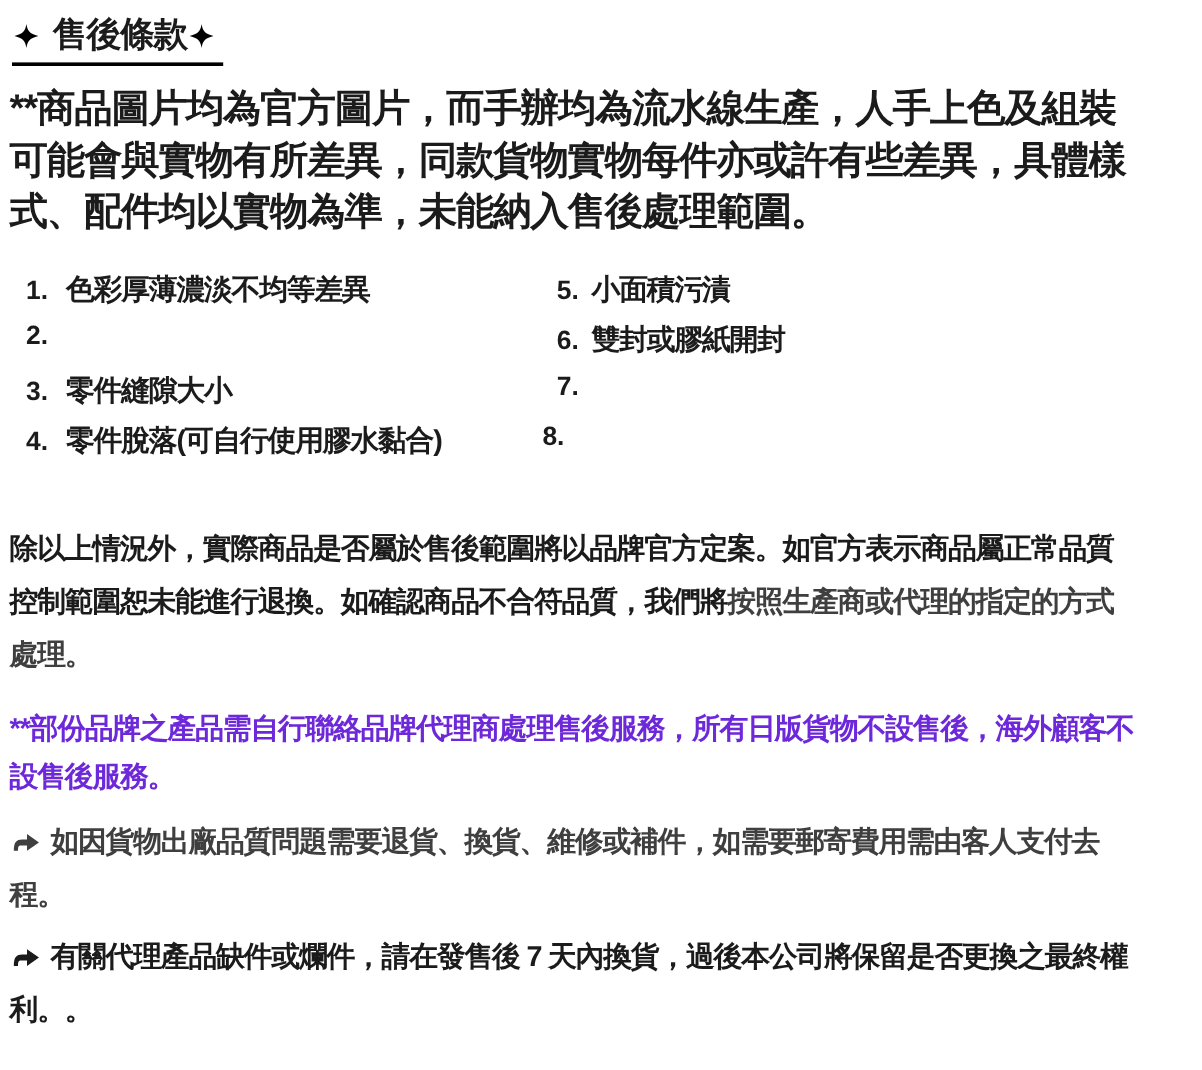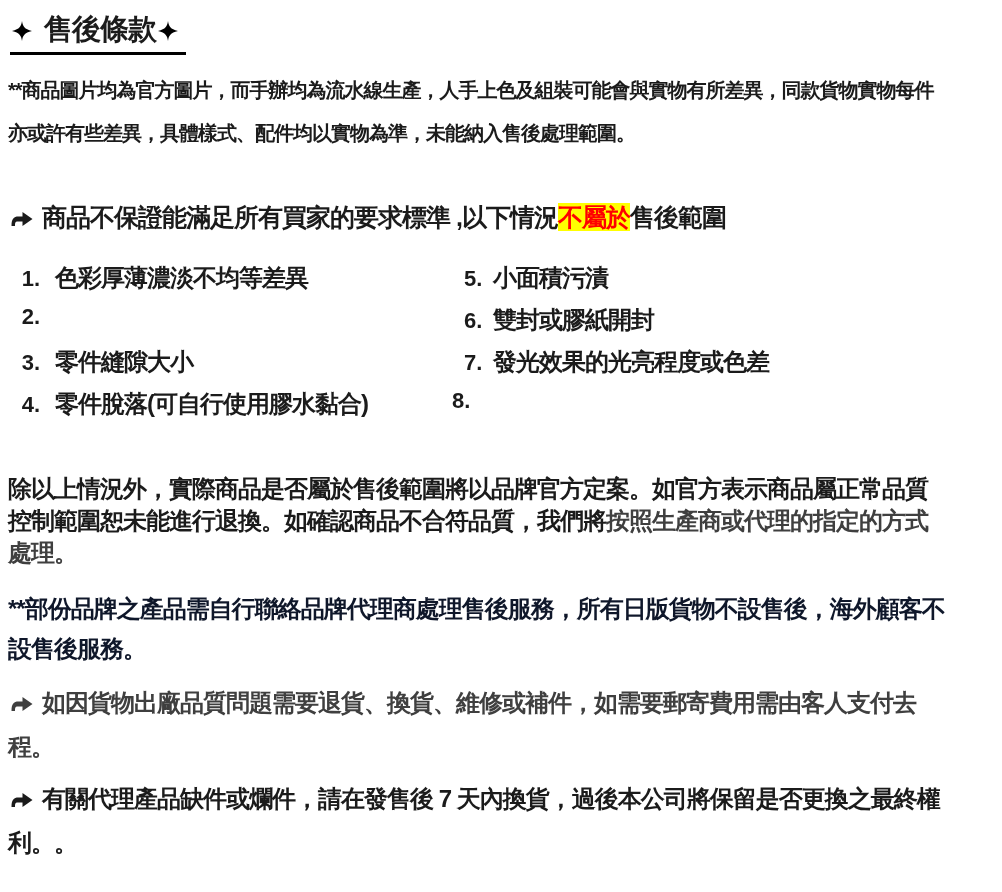--- a/index.html
+++ b/index.html
@@ -20,58 +20,55 @@
     font-size:29px;
     line-height:34px;
     border-bottom:3px solid #000;
     padding:0 8px 4px 2px;
     white-space:nowrap;
   }
   .star{display:inline-block;vertical-align:-2px;}
   .star.first{margin-right:12px;}
   .star.second{margin-left:2px;}
   
-  .intro{font-size:20px;line-height:43px;margin:14px 0 0 0;}
+  .intro{font-size:32px;line-height:43px;margin:14px 0 0 0;}
   .notice{font-size:25px;line-height:32px;margin:46px 0 0 0;}
   .hl{background:#ffff00;color:#ff0000;}
   .arrow{display:inline-block;vertical-align:-2px;margin-right:7px;}
   
   .cols{display:flex;margin-top:27px;}
   .col{list-style:none;margin:0;padding:0;}
   .col.left{width:452px;padding-left:4px;}
   .col.right{flex:1;}
   .item{display:flex;align-items:baseline;height:42px;font-size:24px;}
   .num{width:28px;text-align:right;margin-right:15px;font-size:22px;letter-spacing:0;}
   .col.right .num{width:18px;margin-right:11px;}
   .col.right .item.shift{margin-left:-12px;}
   
-  .policy{font-size:24px;line-height:32px;margin:43px 0 0 0;}
+  .policy{font-size:24px;line-height:44px;margin:43px 0 0 0;}
   .graytext{color:#3f3f3f;}
-  .rednote{color:#0f172a;font-size:24px;line-height:40px;margin:20px 0 0 0;}
+  .rednote{color:#6d28d9;font-size:24px;line-height:40px;margin:20px 0 0 0;}
   .bullet{font-size:24px;line-height:42px;}
   .bullet.b1{margin:13px 0 0 0;}
   .bullet.b2{margin:16px 0 0 0;}
   .bullet.b3{margin:10px 0 0 0;}
 </style>
 </head>
 <body>
 
 <div class="doc">
 
   <h1 class="title"><span class="star first"><svg width="20" height="20" viewBox="0 0 18 18">
           <path d="M9 0 C9.8 5 11 7.2 18 9 C11 10.8 9.8 13 9 18 C8.2 13 7 10.8 0 9 C7 7.2 8.2 5 9 0 Z" fill="#000"></path>
         </svg></span><span>售後條款</span><span class="star second"><svg width="20" height="20" viewBox="0 0 18 18">
           <path d="M9 0 C9.8 5 11 7.2 18 9 C11 10.8 9.8 13 9 18 C8.2 13 7 10.8 0 9 C7 7.2 8.2 5 9 0 Z" fill="#000"></path>
         </svg></span></h1>
 
   <p class="intro">**商品圖片均為官方圖片，而手辦均為流水線生產，人手上色及組裝可能會與實物有所差異，同款貨物實物每件亦或許有些差異，具體樣式、配件均以實物為準，未能納入售後處理範圍。</p>
 
-  <p class="notice"><span class="arrow"><svg width="27" height="18" viewBox="0 0 26 18" fill="currentColor">
-          <path d="M3 16 C3 9 5 6.5 10 6.5 L14 6.5 L14 2 L24 9 L14 16 L14 11.5 L9 11.5 C7 11.5 6.5 12.5 6.5 16 Z"></path>
-        </svg></span><span>商品不保證能滿足所有買家的要求標準 ,以下情況</span><span class="hl">不屬於</span><span>售後範圍</span></p>
 
   <div class="cols">
     <ul class="col left">
       <li class="item">
           <span class="num">1.</span>
           <span>色彩厚薄濃淡不均等差異</span>
         </li>
       <li class="item">
           <span class="num">2.</span>
         </li>
@@ -88,21 +85,20 @@
       <li class="item">
           <span class="num">5.</span>
           <span>小面積污漬</span>
         </li>
       <li class="item">
           <span class="num">6.</span>
           <span>雙封或膠紙開封</span>
         </li>
       <li class="item">
           <span class="num">7.</span>
-          <span>發光效果的光亮程度或色差</span>
         </li>
       <li class="item shift">
           <span class="num">8.</span>
         </li>
     </ul>
   </div>
 
   <p class="policy"><span>除以上情況外，實際商品是否屬於售後範圍將以品牌官方定案。如官方表示商品屬正常品質控制範圍恕未能進行退換。如確認商品不合符品質，我們將</span><span class="graytext">按照生產商或代理的指定的方式處理。</span></p>
 
   <p class="rednote">**部份品牌之產品需自行聯絡品牌代理商處理售後服務，所有日版貨物不設售後，海外顧客不設售後服務。</p>

